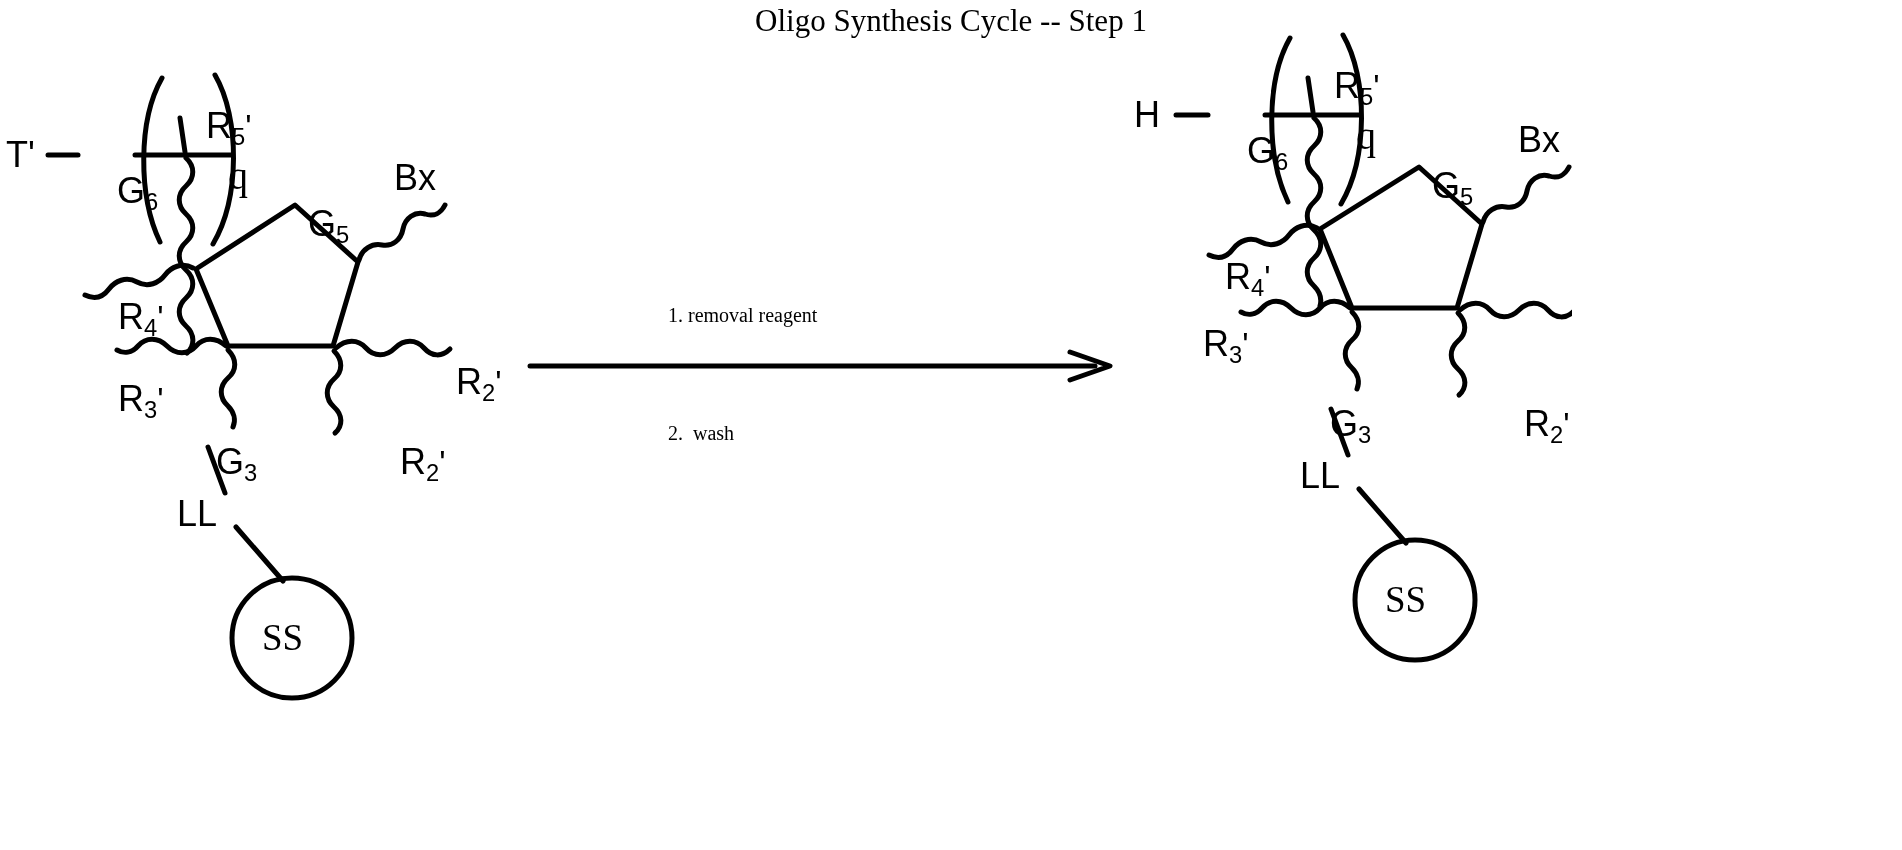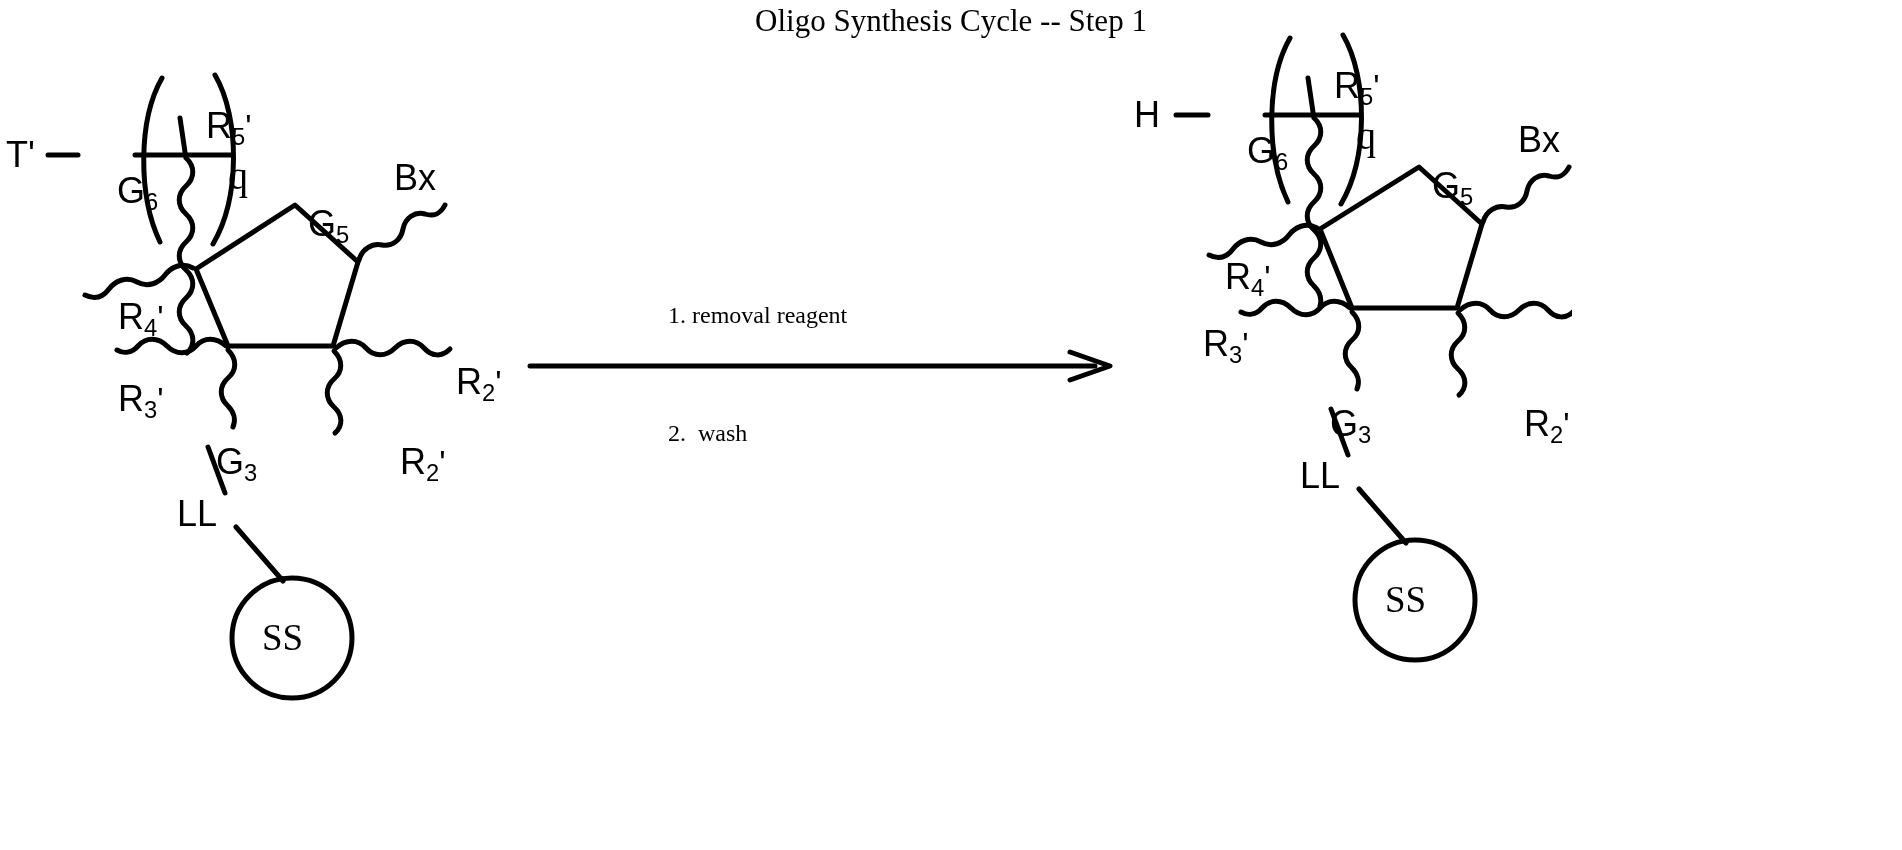--- a/index.html
+++ b/index.html
@@ -59,21 +59,21 @@
     font-size: 40px;
     font-style: normal;
   }
   .lbl-ss {
     font-family: "Liberation Serif", serif;
     font-size: 37px;
   }
   .rxn-text {
     position: absolute;
     font-family: "Liberation Serif", serif;
-    font-size: 24px;
+    font-size: 20px;
     line-height: 36px;
     color: #000000;
     white-space: pre;
   }
 </style>
 </head>
 <body>
 
 <div id="canvas">
 

